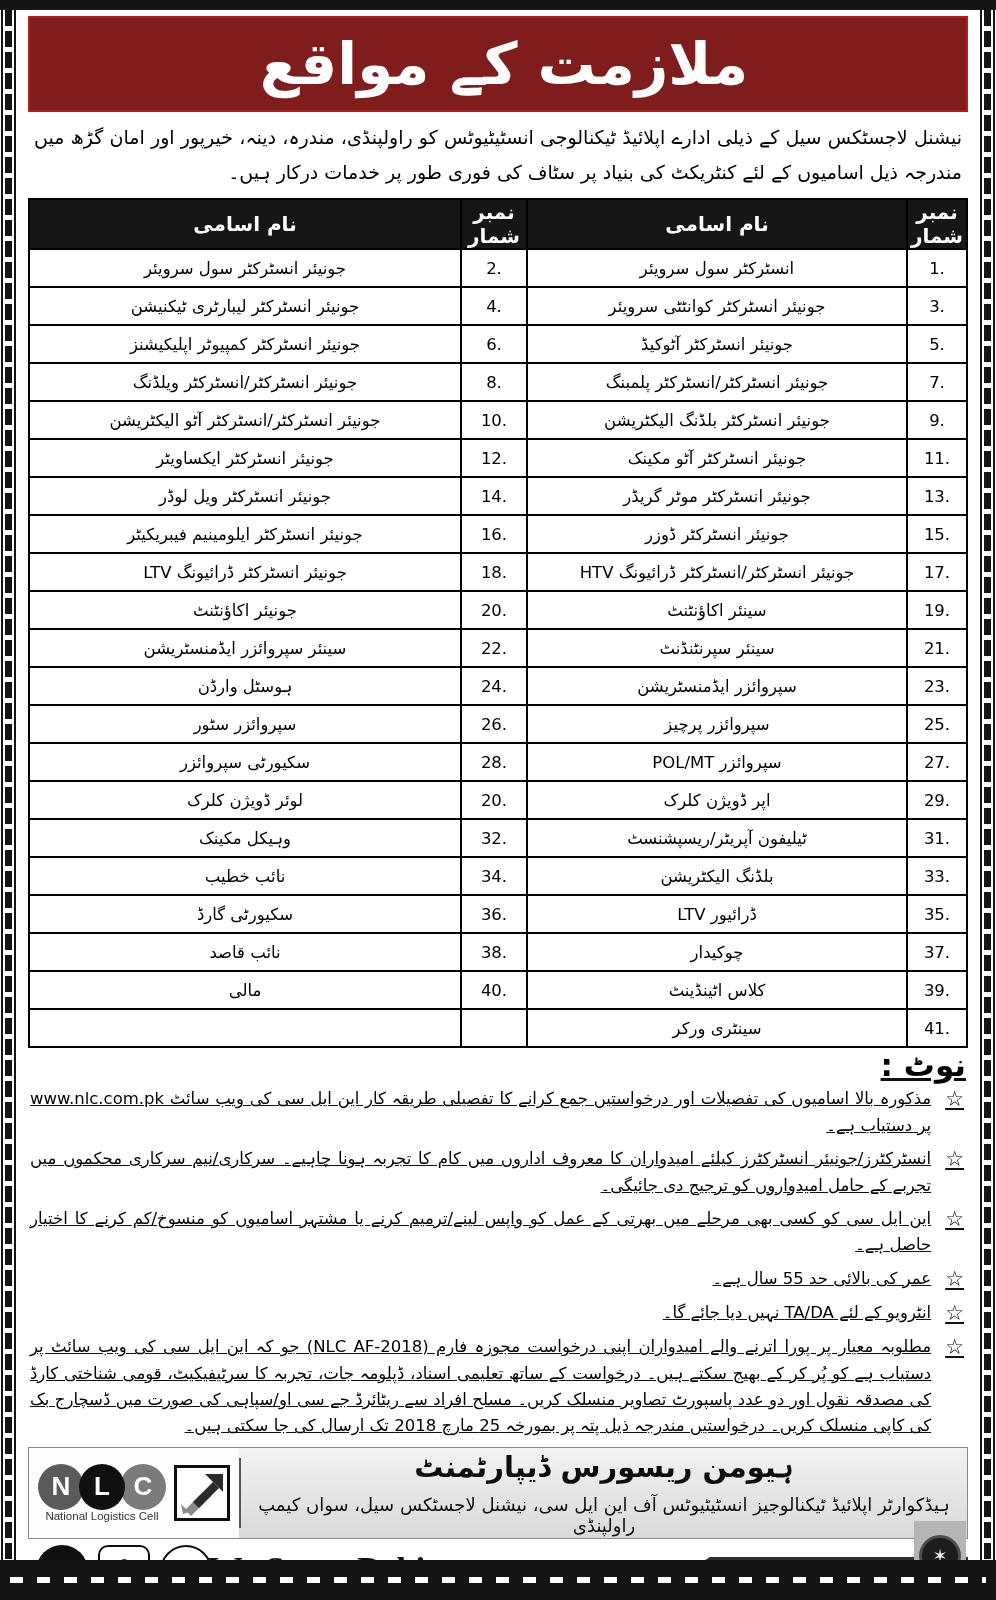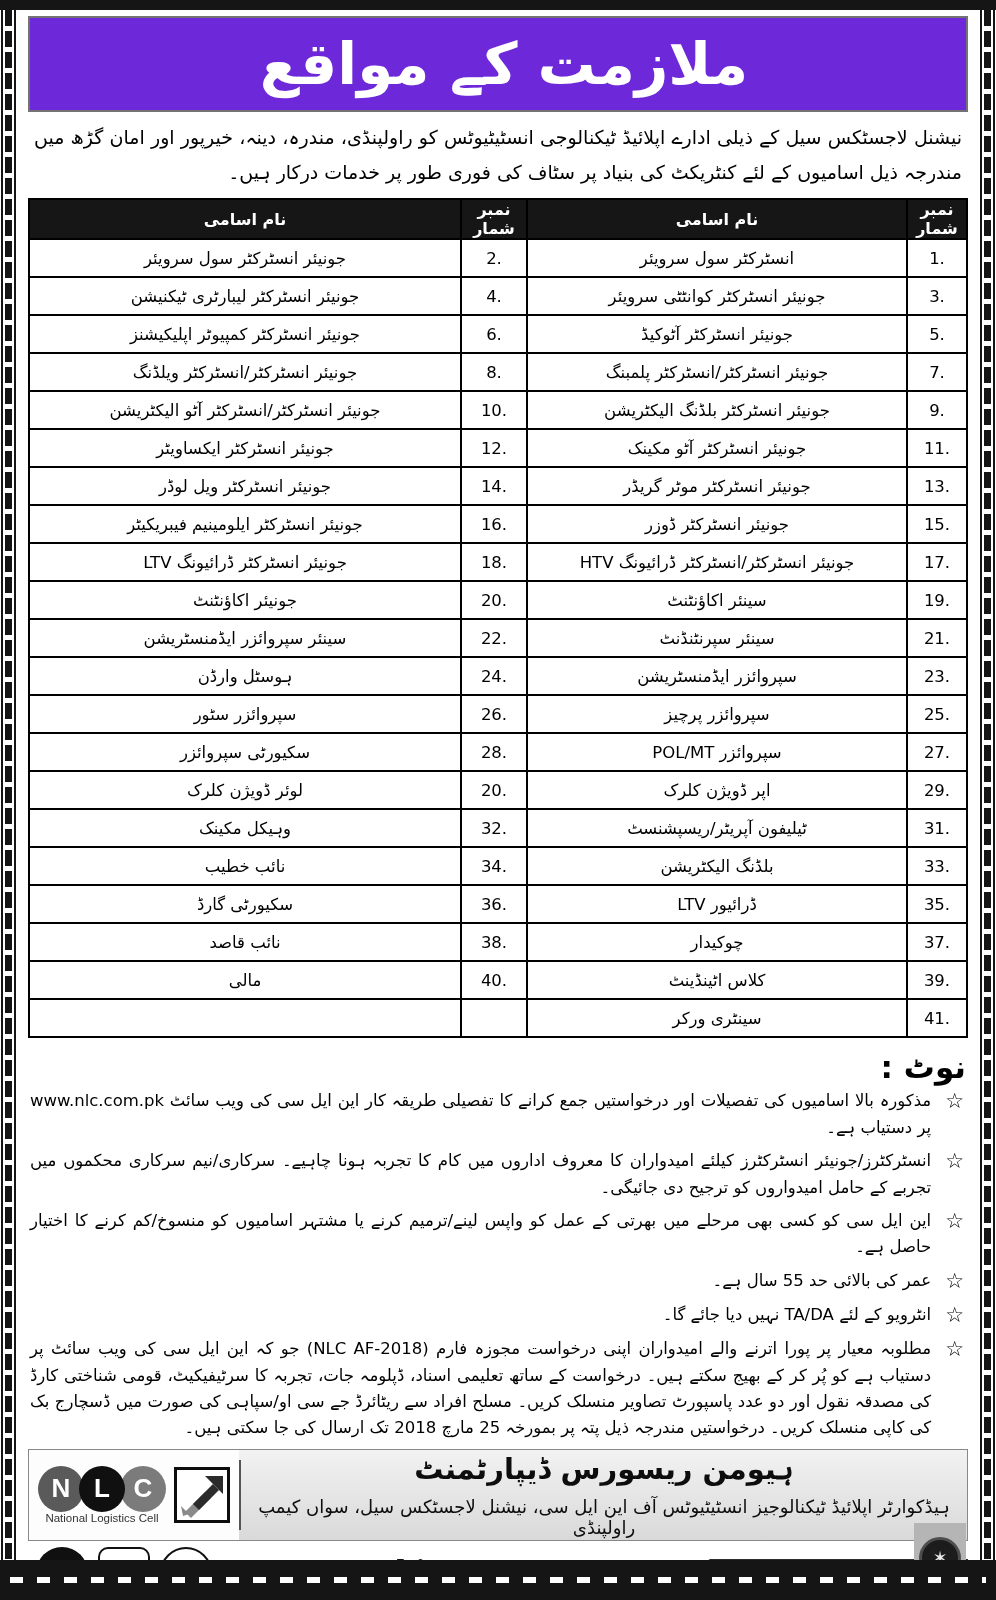--- a/index.html
+++ b/index.html
@@ -26,51 +26,51 @@
   .frame-bottom { position: absolute; bottom: 0; left: 0; right: 0; height: 40px; background: #151515; z-index: 6; }
   .frame-bottom .dash-line {
     position: absolute; left: 10px; right: 10px; top: 17px; height: 6px;
     background: repeating-linear-gradient(90deg, #ffffff 0 13px, transparent 13px 27px);
   }
 
   
   .content { position: absolute; top: 16px; left: 28px; right: 28px; bottom: 46px; }
 
   .title-bar {
-    background: #6d28d9; color: #fff; height: 96px;
+    background: #7f1d1d; color: #fff; height: 96px;
     display: flex; align-items: center; justify-content: center;
     font-size: 58px; font-weight: bold;
-    border: 2px solid #737373;
+    border: 2px solid #b91c1c;
     padding-left: 12px;
   }
 
   .intro {
     font-size: 19px; line-height: 1.85; text-align: justify;
     padding: 8px 6px 6px 6px; color: #000; font-weight: 500;
   }
 
   
   table.jobs { width: 100%; border-collapse: collapse; table-layout: fixed; margin-top: 2px; }
   table.jobs th {
-    background: #161616; color: #fff; font-size: 16px; font-weight: bold;
+    background: #161616; color: #fff; font-size: 20px; font-weight: bold;
     border: 2px solid #000; height: 40px; text-align: center;
   }
   table.jobs td {
     border: 2px solid #000; height: 38px; font-size: 16.5px;
     text-align: center; vertical-align: middle; padding: 1px 6px;
     background: #fff; color: #000;
   }
   td.sr { direction: ltr; font-size: 17px; font-family: "DejaVu Sans", sans-serif; }
   col.c-sr-odd { width: 60px; }
   col.c-post-odd { width: 380px; }
   col.c-sr-even { width: 66px; }
   col.c-post-even { width: auto; }
 
   
-  .notes { padding: 12px 2px 0 2px; }
+  .notes { padding: 0 2px 0 2px; text-decoration: underline; }
   .notes-title { font-size: 31px; font-weight: bold; color: #000; line-height: 1.1; margin-bottom: 4px; }
   .note { display: flex; align-items: flex-start; margin-bottom: 7px; }
   .note .star { font-size: 21px; line-height: 1.3; margin-left: 14px; margin-right: 2px; flex: 0 0 auto; color: #000; }
   .note .note-text { font-size: 16.5px; line-height: 1.6; text-align: justify; color: #000000; }
 
   
   .hr-box {
     margin-top: 6px; border: 1px solid #888; height: 92px;
     background: linear-gradient(180deg, #f2f2f2, #d9d9d9);
     display: flex; flex-direction: row; align-items: stretch;

